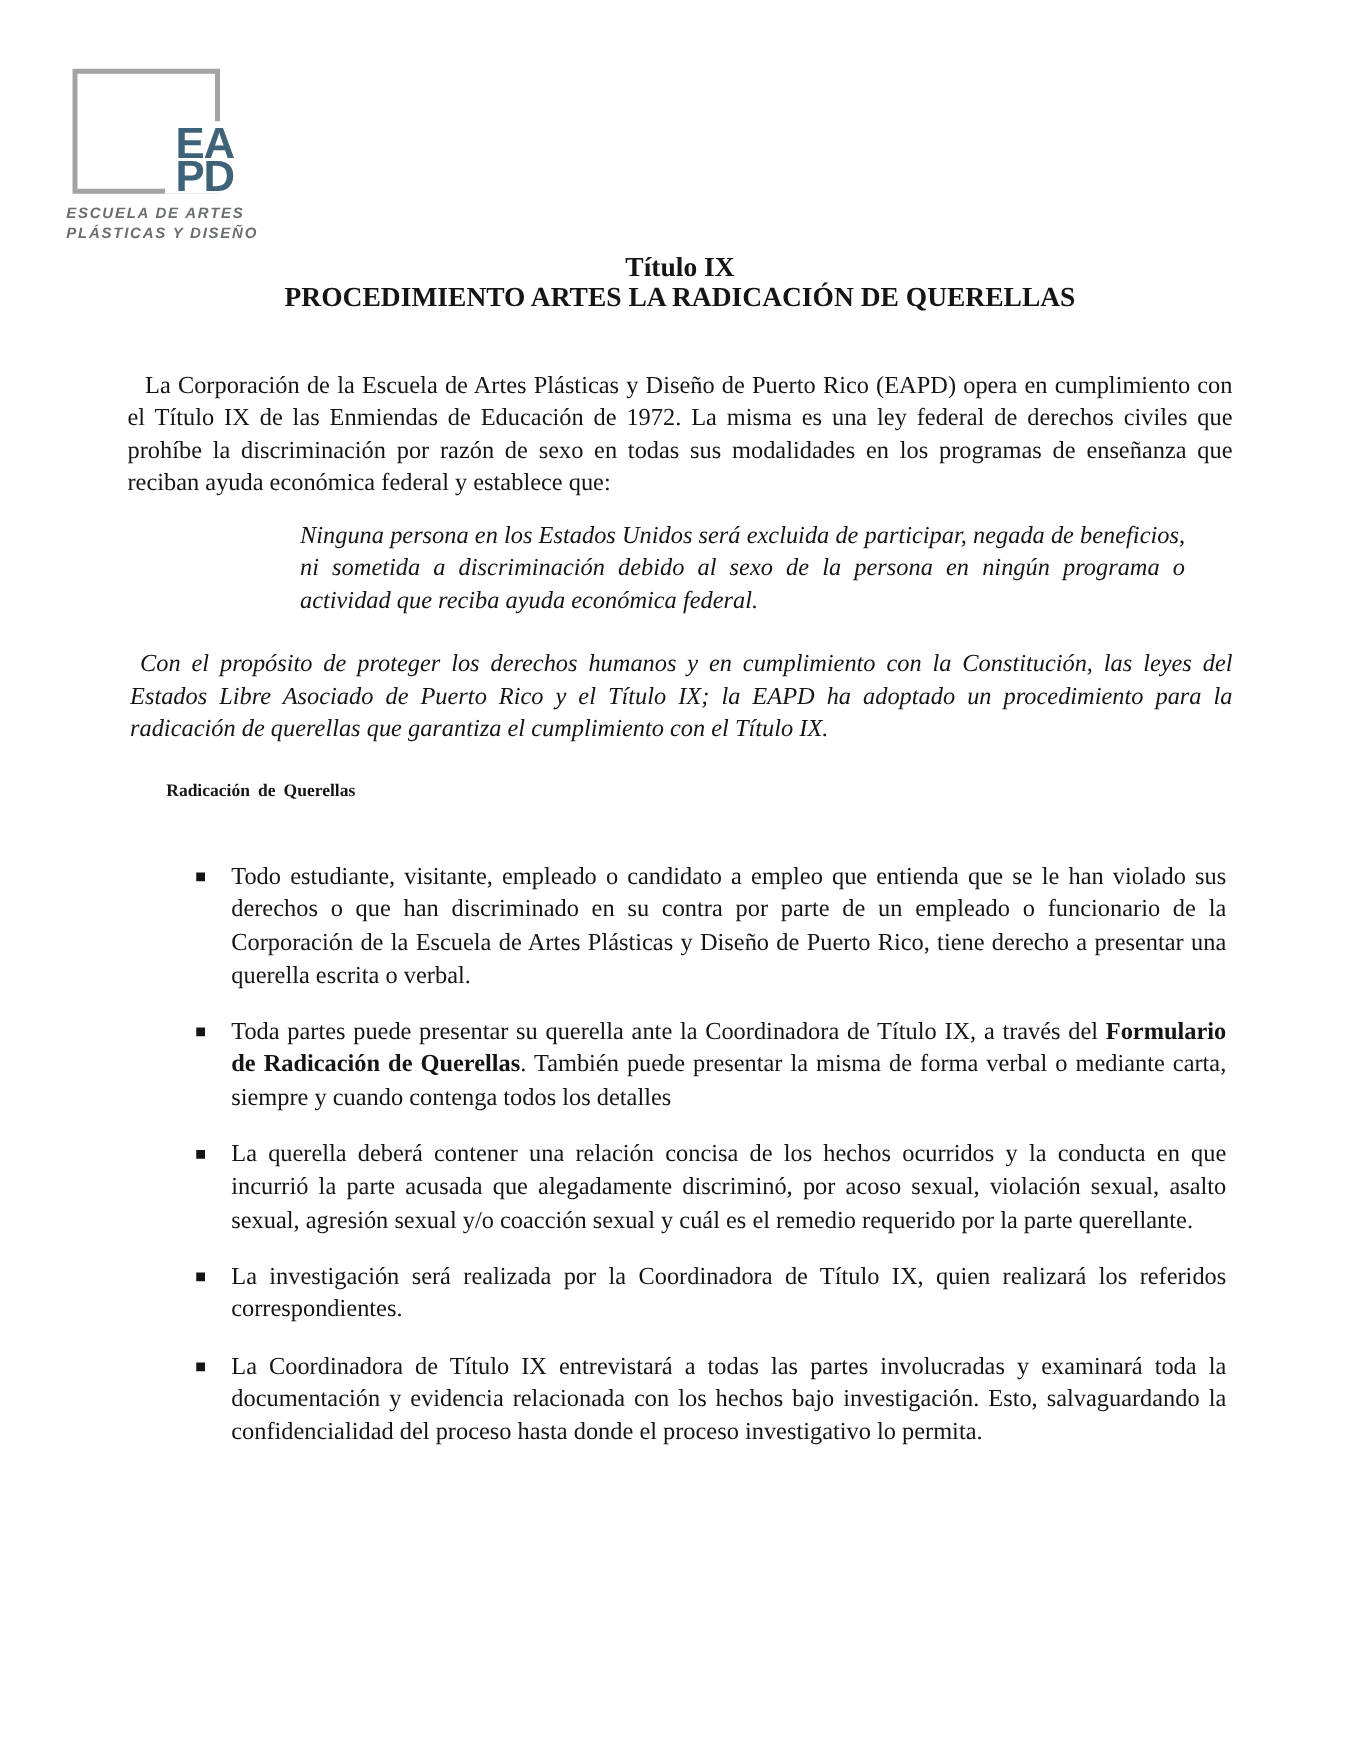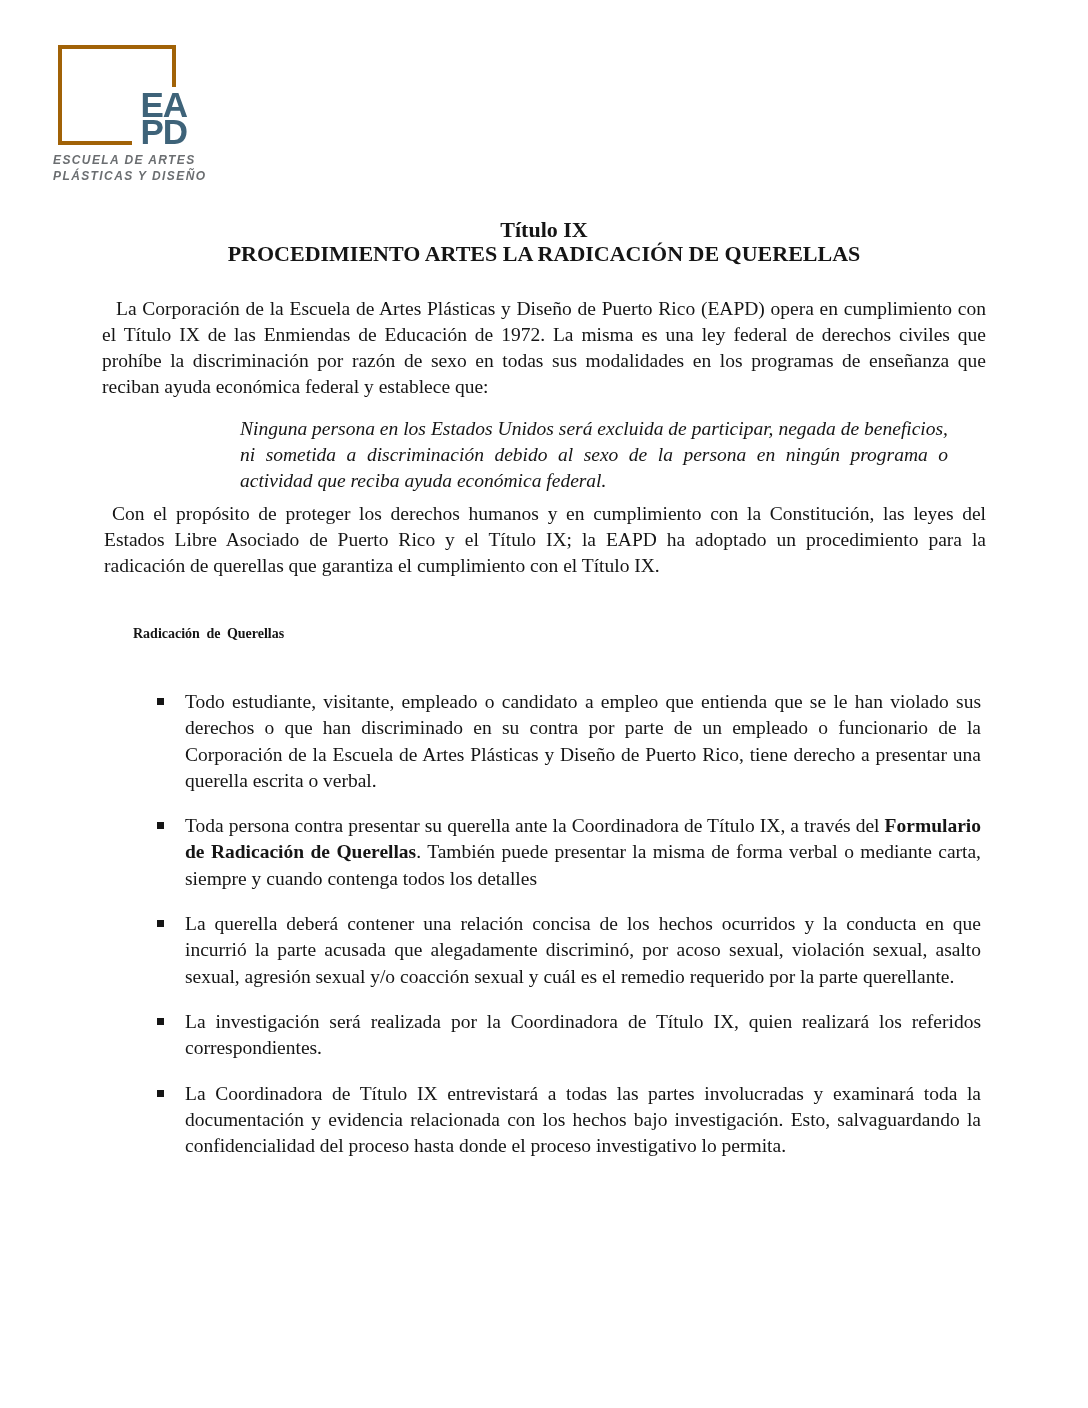--- a/index.html
+++ b/index.html
@@ -17,21 +17,22 @@
     overflow: hidden;
   }
 
   
   .logo { position: absolute; left: 58px; top: 45px; }
   .logo-square {
     position: relative;
     box-sizing: border-box;
     width: 118px;
     height: 100px;
-    border: 4px solid #a16207;
+    border: 4px solid #a3a3a3;
+    margin-top: 10px;
   }
   .logo-acronym {
     position: absolute;
     right: -15px;
     bottom: -4px;
     background: #ffffff;
     padding: 4px 0 0 8px;
     font-family: "Liberation Sans", "DejaVu Sans", sans-serif;
     font-weight: bold;
     font-size: 35px;
@@ -56,34 +57,33 @@
   
   .doc-title {
     position: absolute;
     top: 202px;
     left: 0;
     width: 100%;
     text-align: center;
     font-weight: bold;
     font-size: 22px;
     line-height: 24px;
-    margin-top: 16px;
   }
 
   
   .body-text {
     position: absolute;
     text-align: justify;
     font-size: 19.5px;
     line-height: 26px;
     margin-top: 12px;
   }
   .p-intro   { left: 102px; top: 284px; width: 884px; text-indent: 14px; }
   .quote     { left: 240px; top: 404px; width: 708px; font-style: italic; line-height: 25.8px; }
-  .p-purpose { left: 104px; top: 489px; width: 882px; text-indent: 8px; }
+  .p-purpose { left: 104px; top: 507px; width: 882px; text-indent: 8px; font-style: italic; }
 
   .section-heading {
     position: absolute;
     left: 133px;
     top: 626px;
     font-weight: bold;
     font-size: 14px;
     word-spacing: 3px;
   }
 
@@ -144,21 +144,21 @@
 
   <div class="bullets">
 
     <div class="bullet">
       <span class="bullet-marker"></span>
       <span>Todo estudiante, visitante, empleado o candidato a empleo que entienda que se le han violado sus derechos o que han discriminado en su contra por parte de un empleado o funcionario de la Corporación de la Escuela de Artes Plásticas y Diseño de Puerto Rico, tiene derecho a presentar una querella escrita o verbal.</span>
     </div>
 
     <div class="bullet">
       <span class="bullet-marker"></span>
-      <span>Toda persona contra presentar su querella ante la Coordinadora de Título IX, a través del </span><b>Formulario de Radicación de Querellas</b><span>. También puede presentar la misma de forma verbal o mediante carta, siempre y cuando contenga todos los detalles</span><br>
+      <span>Toda partes puede presentar su querella ante la Coordinadora de Título IX, a través del </span><b>Formulario de Radicación de Querellas</b><span>. También puede presentar la misma de forma verbal o mediante carta, siempre y cuando contenga todos los detalles</span><br>
     </div>
 
     <div class="bullet">
       <span class="bullet-marker"></span>
       <span>La querella deberá contener una relación concisa de los hechos ocurridos y la conducta en que incurrió la parte acusada que alegadamente discriminó, por acoso sexual, violación sexual, asalto sexual, agresión sexual y/o coacción sexual y cuál es el remedio requerido por la parte querellante.</span>
     </div>
 
     <div class="bullet">
       <span class="bullet-marker"></span>
       <span>La investigación será realizada por la Coordinadora de Título IX, quien realizará los referidos correspondientes.</span>

